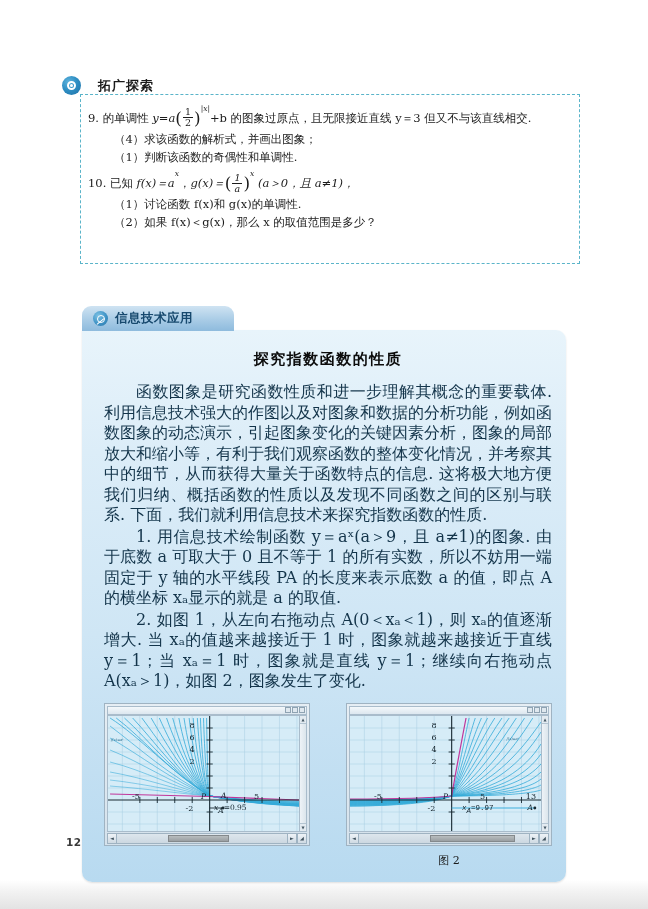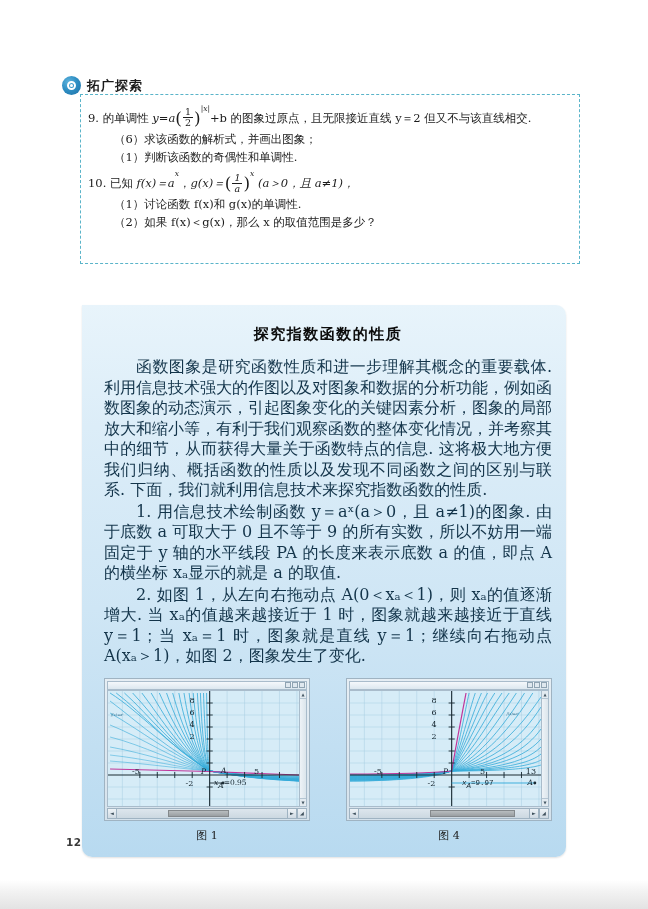--- a/index.html
+++ b/index.html
@@ -8,21 +8,21 @@
     background:#ffffff;
     font-family:"DejaVu Serif","Liberation Serif",serif;
     overflow:hidden;
     position:relative;
   }
   .page{position:relative;width:648px;height:909px;overflow:hidden;background:#fff;}
 
   
   .tuoguang-head{
     position:absolute;left:62px;top:76px;
-    display:flex;align-items:center;gap:6px;
+    display:flex;align-items:center;gap:17px;
   }
   .tg-icon{
     width:19px;height:19px;border-radius:50%;
     background:radial-gradient(circle at 35% 32%, #5fb4dd 0%, #2f8fc4 45%, #1d6fa5 100%);
     position:relative;flex:none;
   }
   .tg-icon::before{
     content:"";position:absolute;left:50%;top:50%;
     width:9px;height:9px;margin:-4.5px 0 0 -4.5px;
     border-radius:50%;border:2px solid #ffffff;box-sizing:border-box;
@@ -184,46 +184,50 @@
 
   <div class="ex-list">
 
     <div class="ex-item">
       <span class="ex-num">9.</span>
       <span>的单调性</span>
       <span class="mi">y</span><span>=</span><span class="mi">a</span><span class="paren">(</span><span class="frac">
           <span class="num">1</span>
           <span class="den">2</span>
         </span><span class="paren">)</span><sup class="ex">|x|</sup><span>+b</span>
-      <span>的图象过原点，且无限接近直线 y＝2 但又不与该直线相交.</span>
+      <span>的图象过原点，且无限接近直线 y＝3 但又不与该直线相交.</span>
     </div>
-    <div class="ex-sub">（6）求该函数的解析式，并画出图象；</div>
+    <div class="ex-sub">（4）求该函数的解析式，并画出图象；</div>
     <div class="ex-sub">（1）判断该函数的奇偶性和单调性.</div>
 
     <div class="ex-item" style="margin-top:5px;">
       <span class="ex-num">10.</span>
       <span>已知</span>
       <span class="mi">f(x)＝a</span><sup class="ex">x</sup><span>，</span><span class="mi">g(x)＝</span><span class="paren">(</span><span class="frac">
           <span class="num mi">1</span>
           <span class="den mi">a</span>
         </span><span class="paren">)</span><sup class="ex">x</sup>
       <span class="mi">(a＞0，且 a≠1)，</span>
     </div>
     <div class="ex-sub">（1）讨论函数 f(x)和 g(x)的单调性.</div>
     <div class="ex-sub">（2）如果 f(x)＜g(x)，那么 x 的取值范围是多少？</div>
   </div>
 
   <div class="panel-wrap">
 
+    <div class="panel-tab">
+      <span class="tab-icon"></span>
+      <span class="tab-label">信息技术应用</span>
+    </div>
 
     <div class="panel-body">
       <div class="panel-title">探究指数函数的性质</div>
 
       <div class="ptext">函数图象是研究函数性质和进一步理解其概念的重要载体. 利用信息技术强大的作图以及对图象和数据的分析功能，例如函数图象的动态演示，引起图象变化的关键因素分析，图象的局部放大和缩小等，有利于我们观察函数的整体变化情况，并考察其中的细节，从而获得大量关于函数特点的信息. 这将极大地方便我们归纳、概括函数的性质以及发现不同函数之间的区别与联系. 下面，我们就利用信息技术来探究指数函数的性质.</div>
-      <div class="ptext">1. 用信息技术绘制函数 y＝aˣ(a＞0，且 a≠1)的图象. 由于底数 a 可取大于 0 且不等于 9 的所有实数，所以不妨用一端固定于 y 轴的水平线段 PA 的长度来表示底数 a 的值，即点 A 的横坐标 xₐ显示的就是 a 的取值.</div>
+      <div class="ptext">1. 用信息技术绘制函数 y＝aˣ(a＞9，且 a≠1)的图象. 由于底数 a 可取大于 0 且不等于 1 的所有实数，所以不妨用一端固定于 y 轴的水平线段 PA 的长度来表示底数 a 的值，即点 A 的横坐标 xₐ显示的就是 a 的取值.</div>
       <div class="ptext">2. 如图 1，从左向右拖动点 A(0＜xₐ＜1)，则 xₐ的值逐渐增大. 当 xₐ的值越来越接近于 1 时，图象就越来越接近于直线 y＝1；当 xₐ＝1 时，图象就是直线 y＝1；继续向右拖动点 A(xₐ＞1)，如图 2，图象发生了变化.</div>
 
       <div class="figs">
 
         <div class="figcol">
           <div class="winbox">
             <div class="win-titlebar">
               <span class="wbtn"></span>
               <span class="wbtn"></span>
               <span class="wbtn"></span>
@@ -341,21 +345,20 @@
 
             <div class="hscrollrow">
               <div class="hsbtn">◄</div>
               <div class="htrack">
                 <div class="hthumb" style="left:30%;width:36%;"></div>
               </div>
               <div class="hsbtn">►</div>
               <div class="hsbtn">◢</div>
             </div>
           </div>
-          <div class="figcap">图 1</div>
         </div>
 
         <div class="figcol">
           <div class="winbox">
             <div class="win-titlebar">
               <span class="wbtn"></span>
               <span class="wbtn"></span>
               <span class="wbtn"></span>
             </div>
             <div class="canvaswrap">
@@ -464,21 +467,21 @@
 
             <div class="hscrollrow">
               <div class="hsbtn">◄</div>
               <div class="htrack">
                 <div class="hthumb" style="left:42%;width:50%;"></div>
               </div>
               <div class="hsbtn">►</div>
               <div class="hsbtn">◢</div>
             </div>
           </div>
-          <div class="figcap">图 4</div>
+          <div class="figcap">图 2</div>
         </div>
 
       </div>
     </div>
   </div>
 
   <div class="footer">
     <span class="pnum">120</span><span>第四章　指数函数与对数函数</span>
   </div>
 

